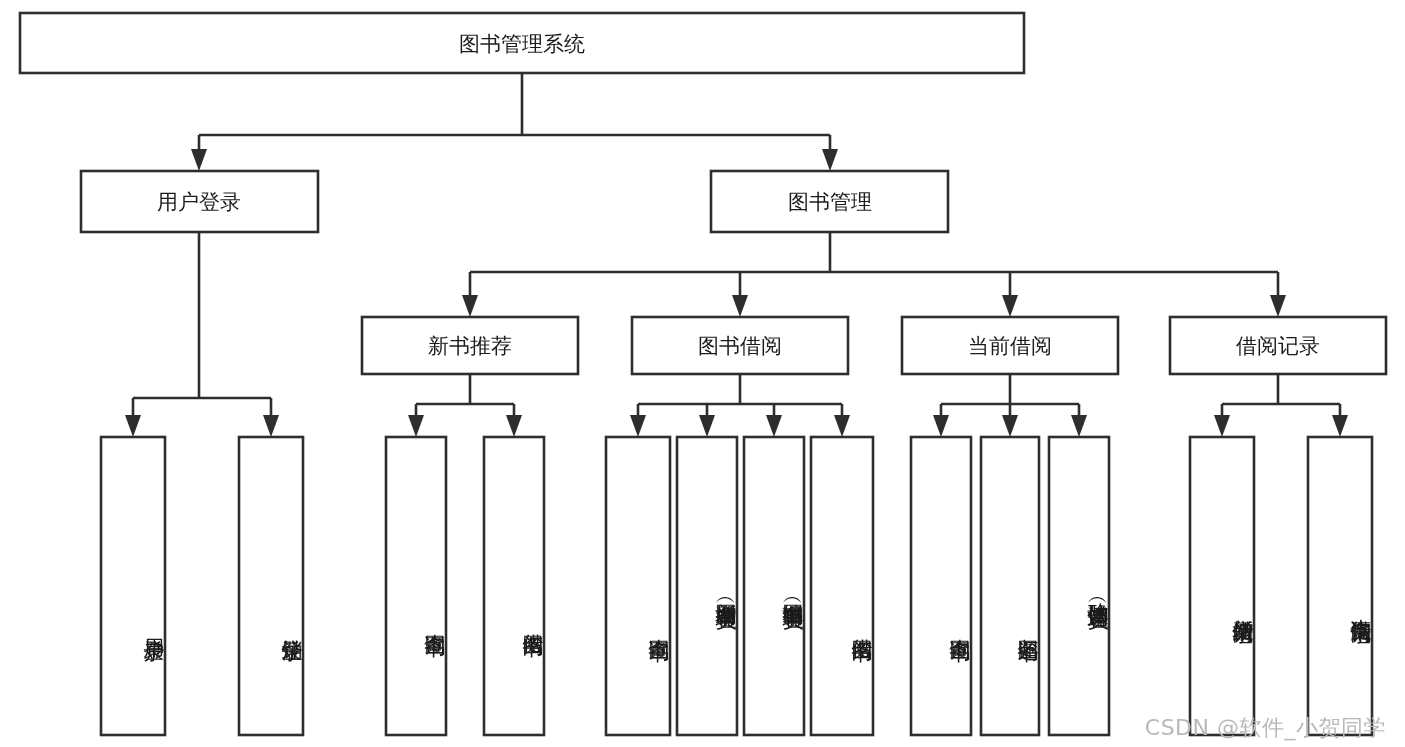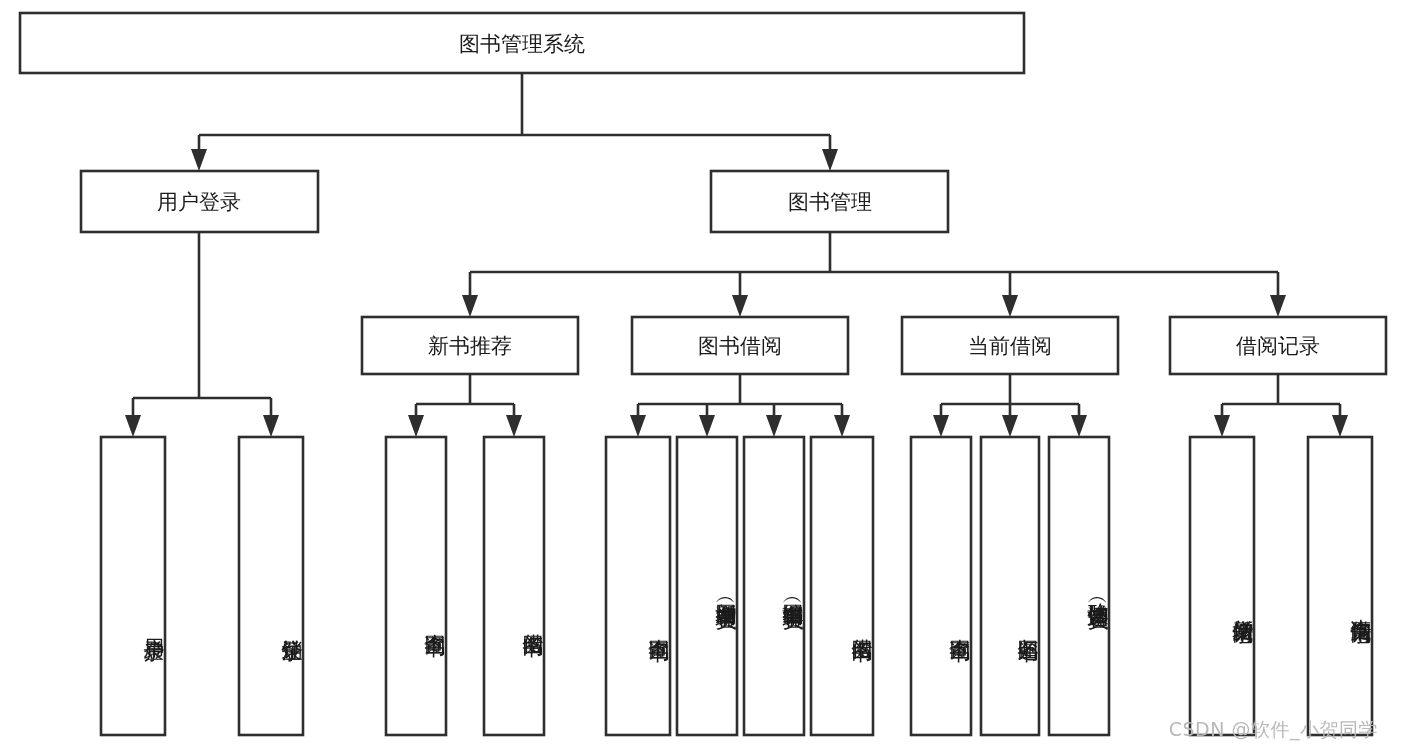--- a/index.html
+++ b/index.html
@@ -59,24 +59,24 @@
     text-orientation: upright;
     letter-spacing: 1px;
     display: flex;
     align-items: flex-start;
     justify-content: center;
     pointer-events: none;
     text-align: left;
   }
   .watermark {
     position: absolute;
-    right: 16px;
+    right: 8px;
     bottom: 4px;
     font-family: "DejaVu Sans", "Liberation Sans", sans-serif;
-    font-size: 19px;
+    font-size: 22px;
     color: #b8b8b8;
     letter-spacing: 0.5px;
     white-space: nowrap;
   }
 </style>
 </head>
 <body>
 
 <div id="diagram-root">
 

